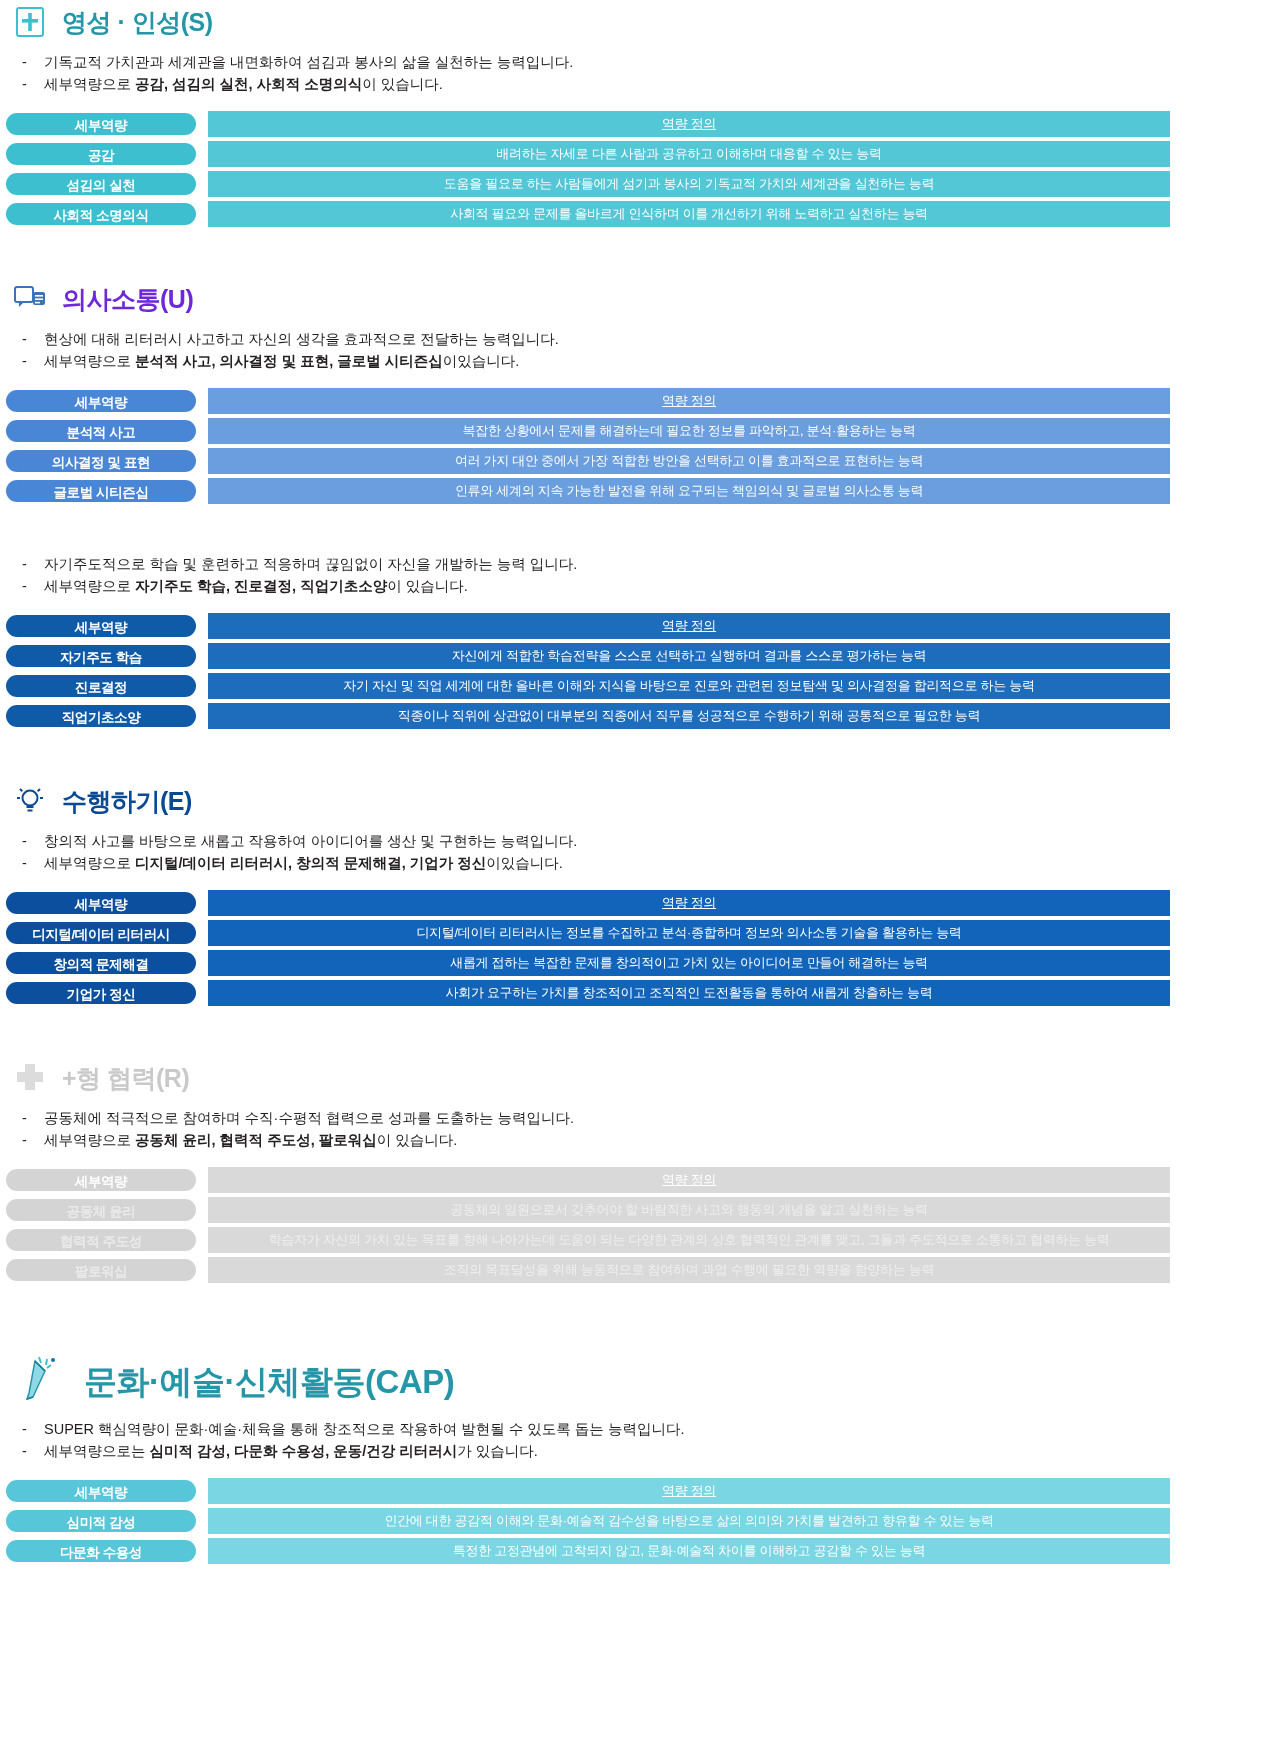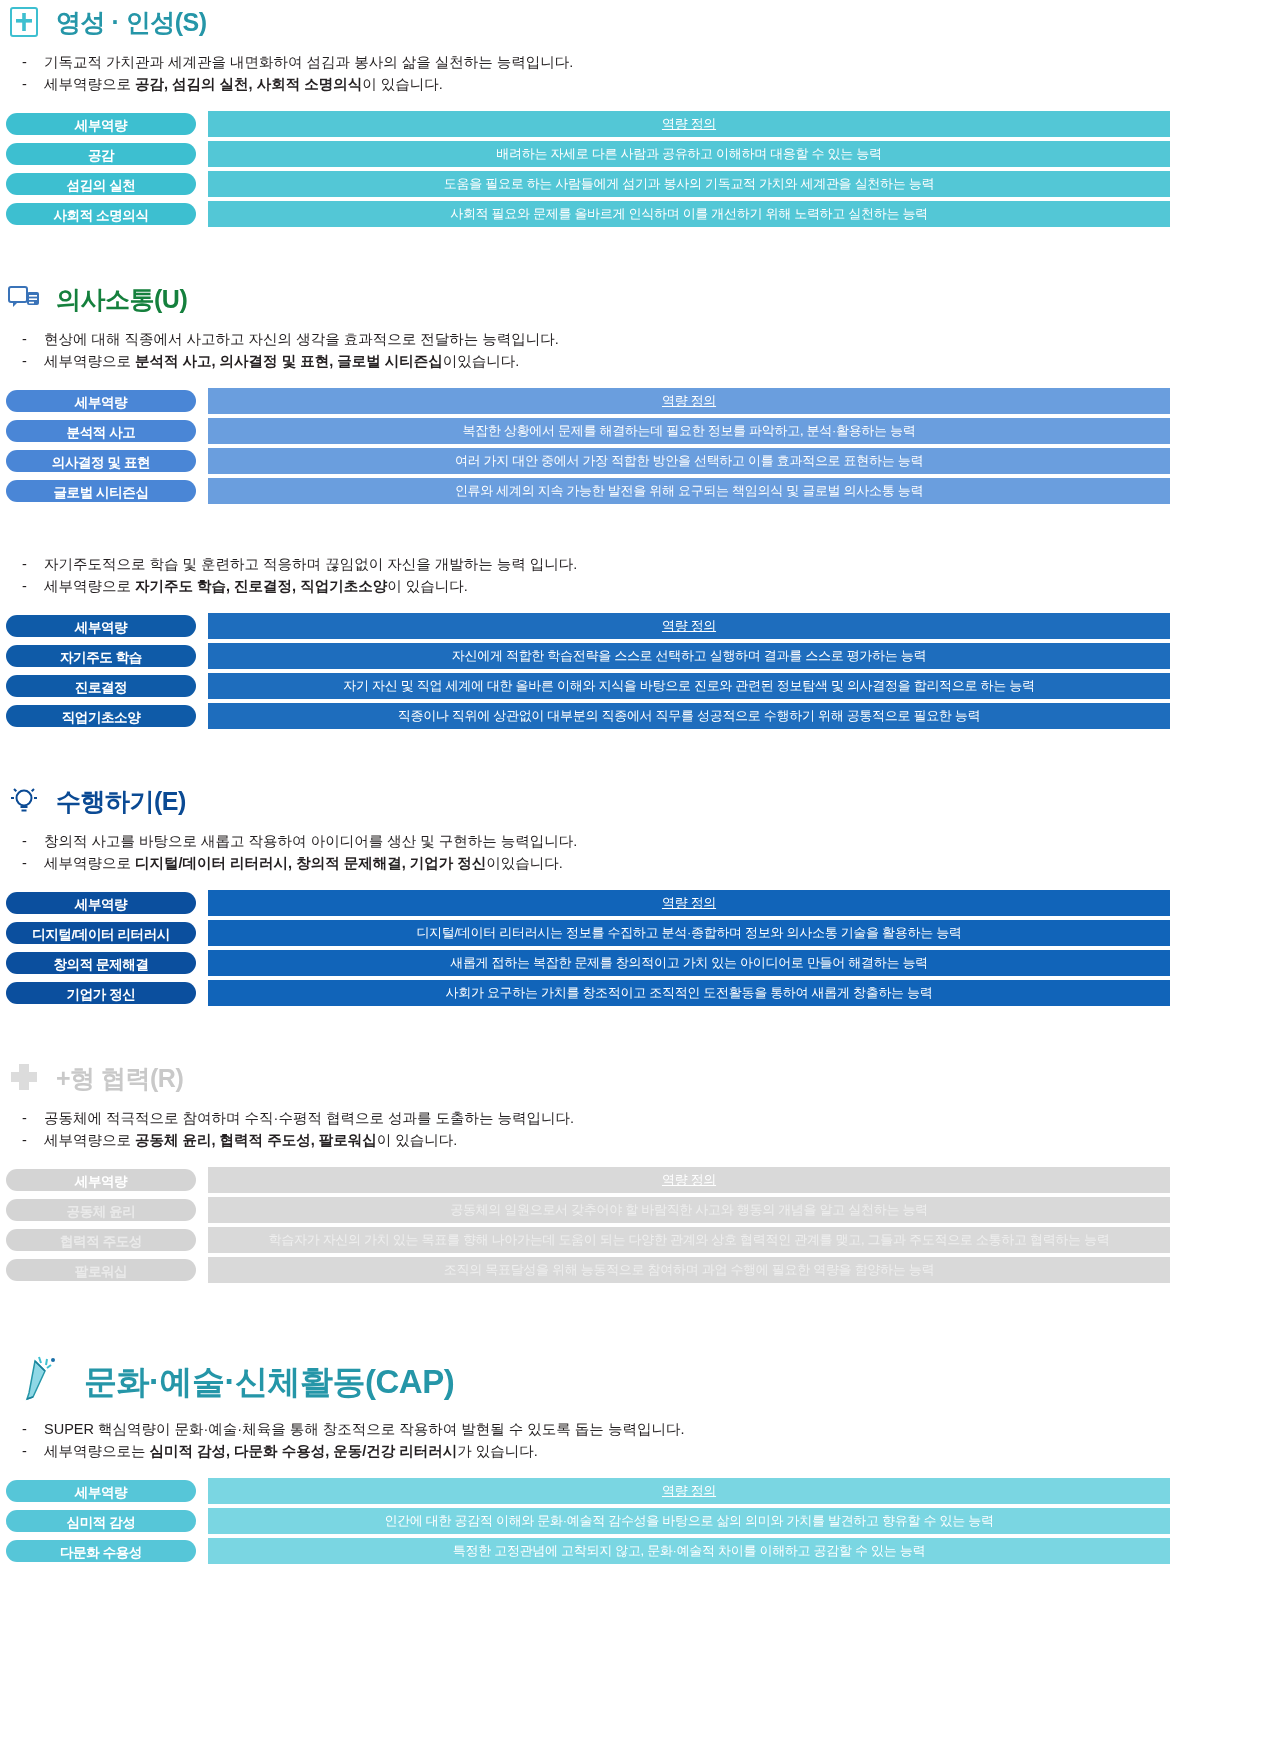--- a/index.html
+++ b/index.html
@@ -20,21 +20,21 @@
     padding: 0;
   }
   .section {
     margin: 0 0 46px 0;
     padding: 0 0 0 0;
   }
   .sec-head {
     display: flex;
     align-items: center;
     gap: 12px;
-    padding-left: 4px;
+    padding-left: 10px;
     height: 44px;
   }
   .sec-icon {
     width: 40px;
     height: 40px;
     display: flex;
     align-items: center;
     justify-content: center;
     flex: 0 0 auto;
   }
@@ -115,21 +115,21 @@
   .t-navy .pill  { background: #0f5ba8; }
   .t-navy .bar   { background: #1e6dbd; }
   .t-deep .pill  { background: #0b4f9e; }
   .t-deep .bar   { background: #1164b9; }
   .t-gray .pill  { background: #d4d4d4; color:#eaeaea; }
   .t-gray .bar   { background: #d9d9d9; color:#efefef; }
   .t-cyan .pill  { background: #56c6d8; }
   .t-cyan .bar   { background: #7ad6e2; }
 
   .sec-title.teal { color: #2596a8; }
-  .sec-title.blue { color: #15803d; }
+  .sec-title.blue { color: #6d28d9; }
   .sec-title.navy { color: #0d4f9c; }
   .sec-title.deep { color: #0a4a94; }
   .sec-title.gray { color: #c9c9c9; }
   .sec-title.cyan { color: #2596a8; }
 
   .cap-head {
     display: flex;
     align-items: center;
     gap: 14px;
     padding-left: 14px;
@@ -222,21 +222,21 @@
           <rect x="22" y="12" width="8" height="1.6" fill="#ffffff"></rect>
           <rect x="22" y="15.4" width="8" height="1.6" fill="#ffffff"></rect>
           <rect x="22" y="18.8" width="5" height="1.6" fill="#ffffff"></rect>
         </svg>
       </span>
       <span class="sec-title blue">의사소통(U)</span>
     </div>
     <div class="bullets">
       <div class="bullet">
           <span class="dash">-</span>
-          <span class="btxt">현상에 대해 직종에서 사고하고 자신의 생각을 효과적으로 전달하는 능력입니다.</span>
+          <span class="btxt">현상에 대해 리터러시 사고하고 자신의 생각을 효과적으로 전달하는 능력입니다.</span>
         </div>
       <div class="bullet">
           <span class="dash">-</span>
           <span class="btxt">세부역량으로 <b>분석적 사고, 의사결정 및 표현, 글로벌 시티즌십</b>이있습니다.</span>
         </div>
     </div>
     <table class="cap">
       <colgroup>
           <col class="col-name">
           <col class="col-gap">

